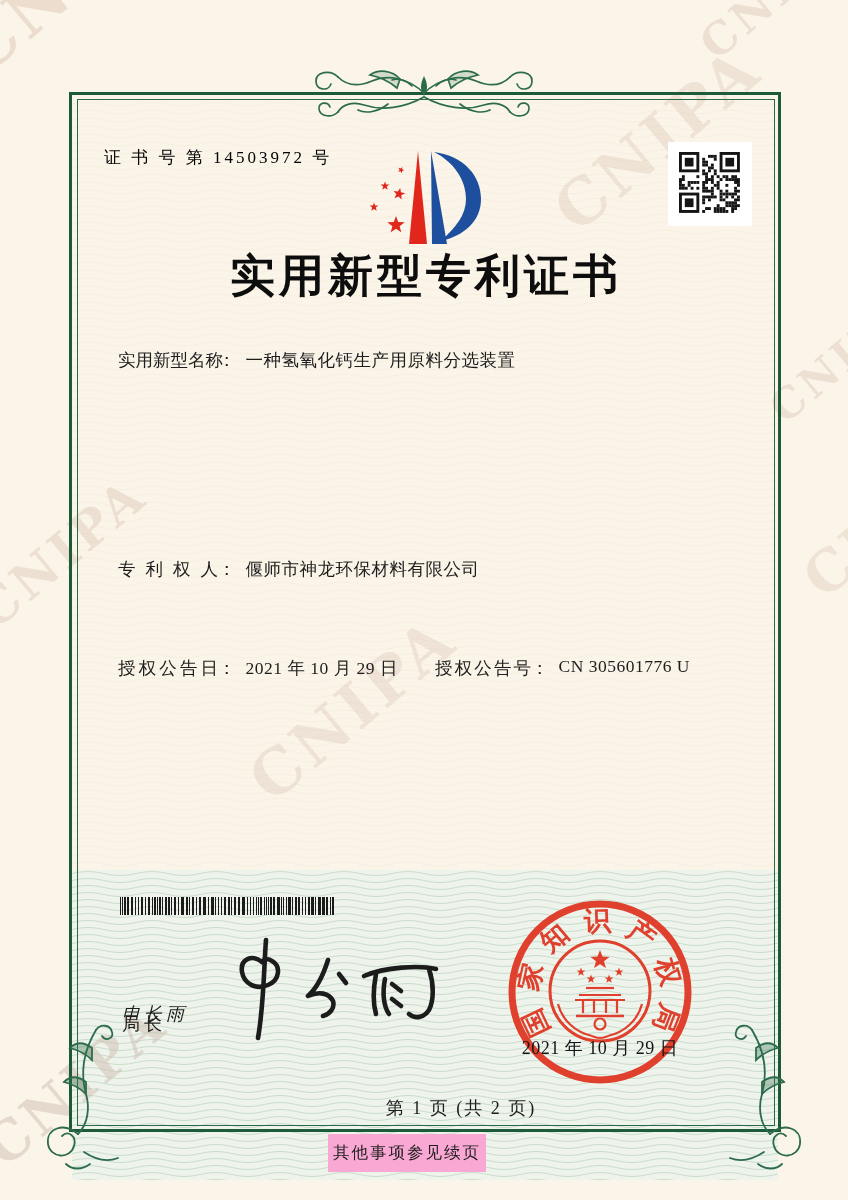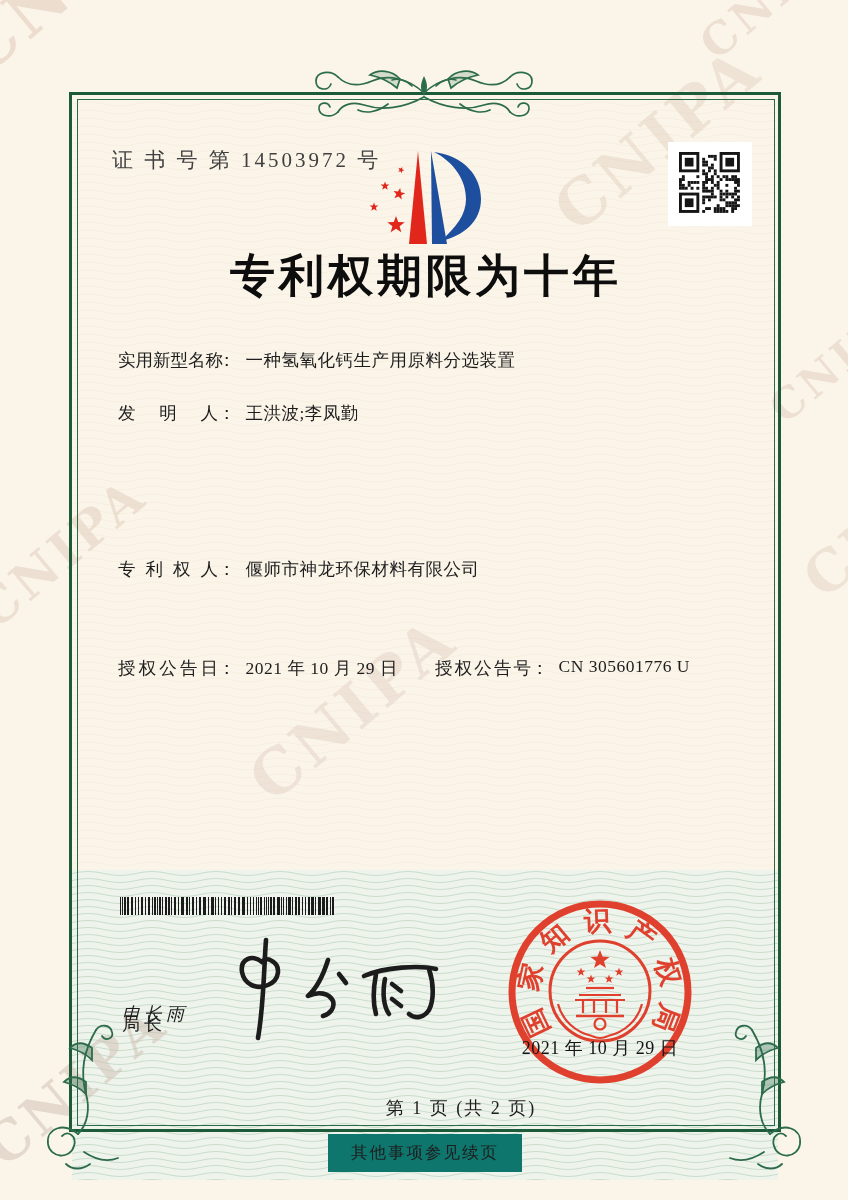--- a/index.html
+++ b/index.html
@@ -13,43 +13,43 @@
   .band{position:absolute;left:72px;top:870px;z-index:0;}
   .texture{position:absolute;left:72px;top:100px;z-index:0;opacity:.55;}
   
   .frame-outer{position:absolute;left:69px;top:92px;width:712px;height:1040px;
       border:3px solid #1d5a39;box-sizing:border-box;z-index:2;}
   .frame-inner{position:absolute;left:77px;top:99px;width:698px;height:1027px;
       border:1px solid #2b6a47;box-sizing:border-box;z-index:2;}
   .ornament{position:absolute;z-index:3;}
   .corner-right{transform:scaleX(-1);}
   
-  .cert-no{position:absolute;left:112px;top:146px;font-size:21px;letter-spacing:3px;z-index:4;color:#404040;}
+  .cert-no{position:absolute;left:104px;top:146px;font-size:17px;letter-spacing:3px;z-index:4;color:#000000;}
   .logo{position:absolute;left:368px;top:146px;z-index:4;}
   .qr{position:absolute;left:668px;top:142px;z-index:4;}
   .title{position:absolute;left:70px;top:246px;width:712px;text-align:center;
       font-size:45px;font-weight:bold;letter-spacing:4px;z-index:4;color:#0d0d0d;}
   .row{position:absolute;left:118px;z-index:4;font-size:17.5px;white-space:nowrap;}
   .flabel{display:inline-block;width:100px;text-align:justify;text-align-last:justify;vertical-align:top;}
   .colon{display:inline-block;vertical-align:top;}
   .fvalue{display:inline-block;margin-left:10px;letter-spacing:.5px;vertical-align:top;}
   .grp2{position:absolute;left:317px;top:0;white-space:nowrap;}
   .grp2 .flabel{width:96px;}
   .legal{position:absolute;left:118px;top:697px;width:632px;z-index:4;
       font-size:16.3px;line-height:26.8px;text-align:justify;}
   .legal p{margin:0;text-indent:2em;}
   .barcode{position:absolute;left:120px;top:897px;z-index:4;}
   .signer-title{position:absolute;left:122px;top:968px;font-size:18px;letter-spacing:4px;z-index:4;margin-top:44px;}
   .signer-name{position:absolute;left:122px;top:1002px;font-size:18px;letter-spacing:4px;z-index:4;font-style:italic;}
   .signature{position:absolute;left:222px;top:932px;z-index:4;}
   .seal{position:absolute;left:500px;top:892px;z-index:5;}
   .page-num{position:absolute;left:70px;top:1096px;width:782px;text-align:center;
       font-size:18px;letter-spacing:2px;z-index:4;}
-  .footer-box{position:absolute;left:328px;top:1134px;width:194px;height:38px;
-      background:#0f766e;z-index:6;text-align:center;line-height:38px;
+  .footer-box{position:absolute;left:328px;top:1134px;width:158px;height:38px;
+      background:#f9a8d4;z-index:6;text-align:center;line-height:38px;
       font-size:16.5px;letter-spacing:2px;}
 </style>
 </head>
 <body>
 
 <div class="page">
 
   <svg class="texture" width="706" height="770" xmlns="http://www.w3.org/2000/svg">
     <defs>
       <pattern id="wv-cream" width="64" height="8" patternUnits="userSpaceOnUse">
@@ -267,27 +267,24 @@
         <rect x="34.2" y="68" width="2.9" height="2.9" fill="#151515"></rect>
         <rect x="45.8" y="68" width="2.9" height="2.9" fill="#151515"></rect>
         <rect x="48.699999999999996" y="68" width="2.9" height="2.9" fill="#151515"></rect>
         <rect x="51.6" y="68" width="2.9" height="2.9" fill="#151515"></rect>
         <rect x="54.5" y="68" width="2.9" height="2.9" fill="#151515"></rect>
         <rect x="57.4" y="68" width="2.9" height="2.9" fill="#151515"></rect>
         <rect x="63.199999999999996" y="68" width="2.9" height="2.9" fill="#151515"></rect>
       </g>
   </svg>
 
-  <div class="title">专利权期限为十年</div>
+  <div class="title">实用新型专利证书</div>
 
   <div class="row" style="top:348px">
     <span class="flabel">实用新型名称</span><span class="colon">：</span><span class="fvalue">一种氢氧化钙生产用原料分选装置</span>
-  </div>
-  <div class="row" style="top:401px">
-    <span class="flabel">发明人</span><span class="colon">：</span><span class="fvalue">王洪波;李凤勤</span>
   </div>
   <div class="row" style="top:557px">
     <span class="flabel">专利权人</span><span class="colon">：</span><span class="fvalue">偃师市神龙环保材料有限公司</span>
   </div>
   <div class="row" style="top:656px">
     <span class="flabel">授权公告日</span><span class="colon">：</span><span class="fvalue">2021 年 10 月 29 日</span>
     <span class="grp2">
       <span class="flabel">授权公告号</span><span class="colon">：</span><span class="fvalue">CN 305601776 U</span>
     </span>
   </div>

